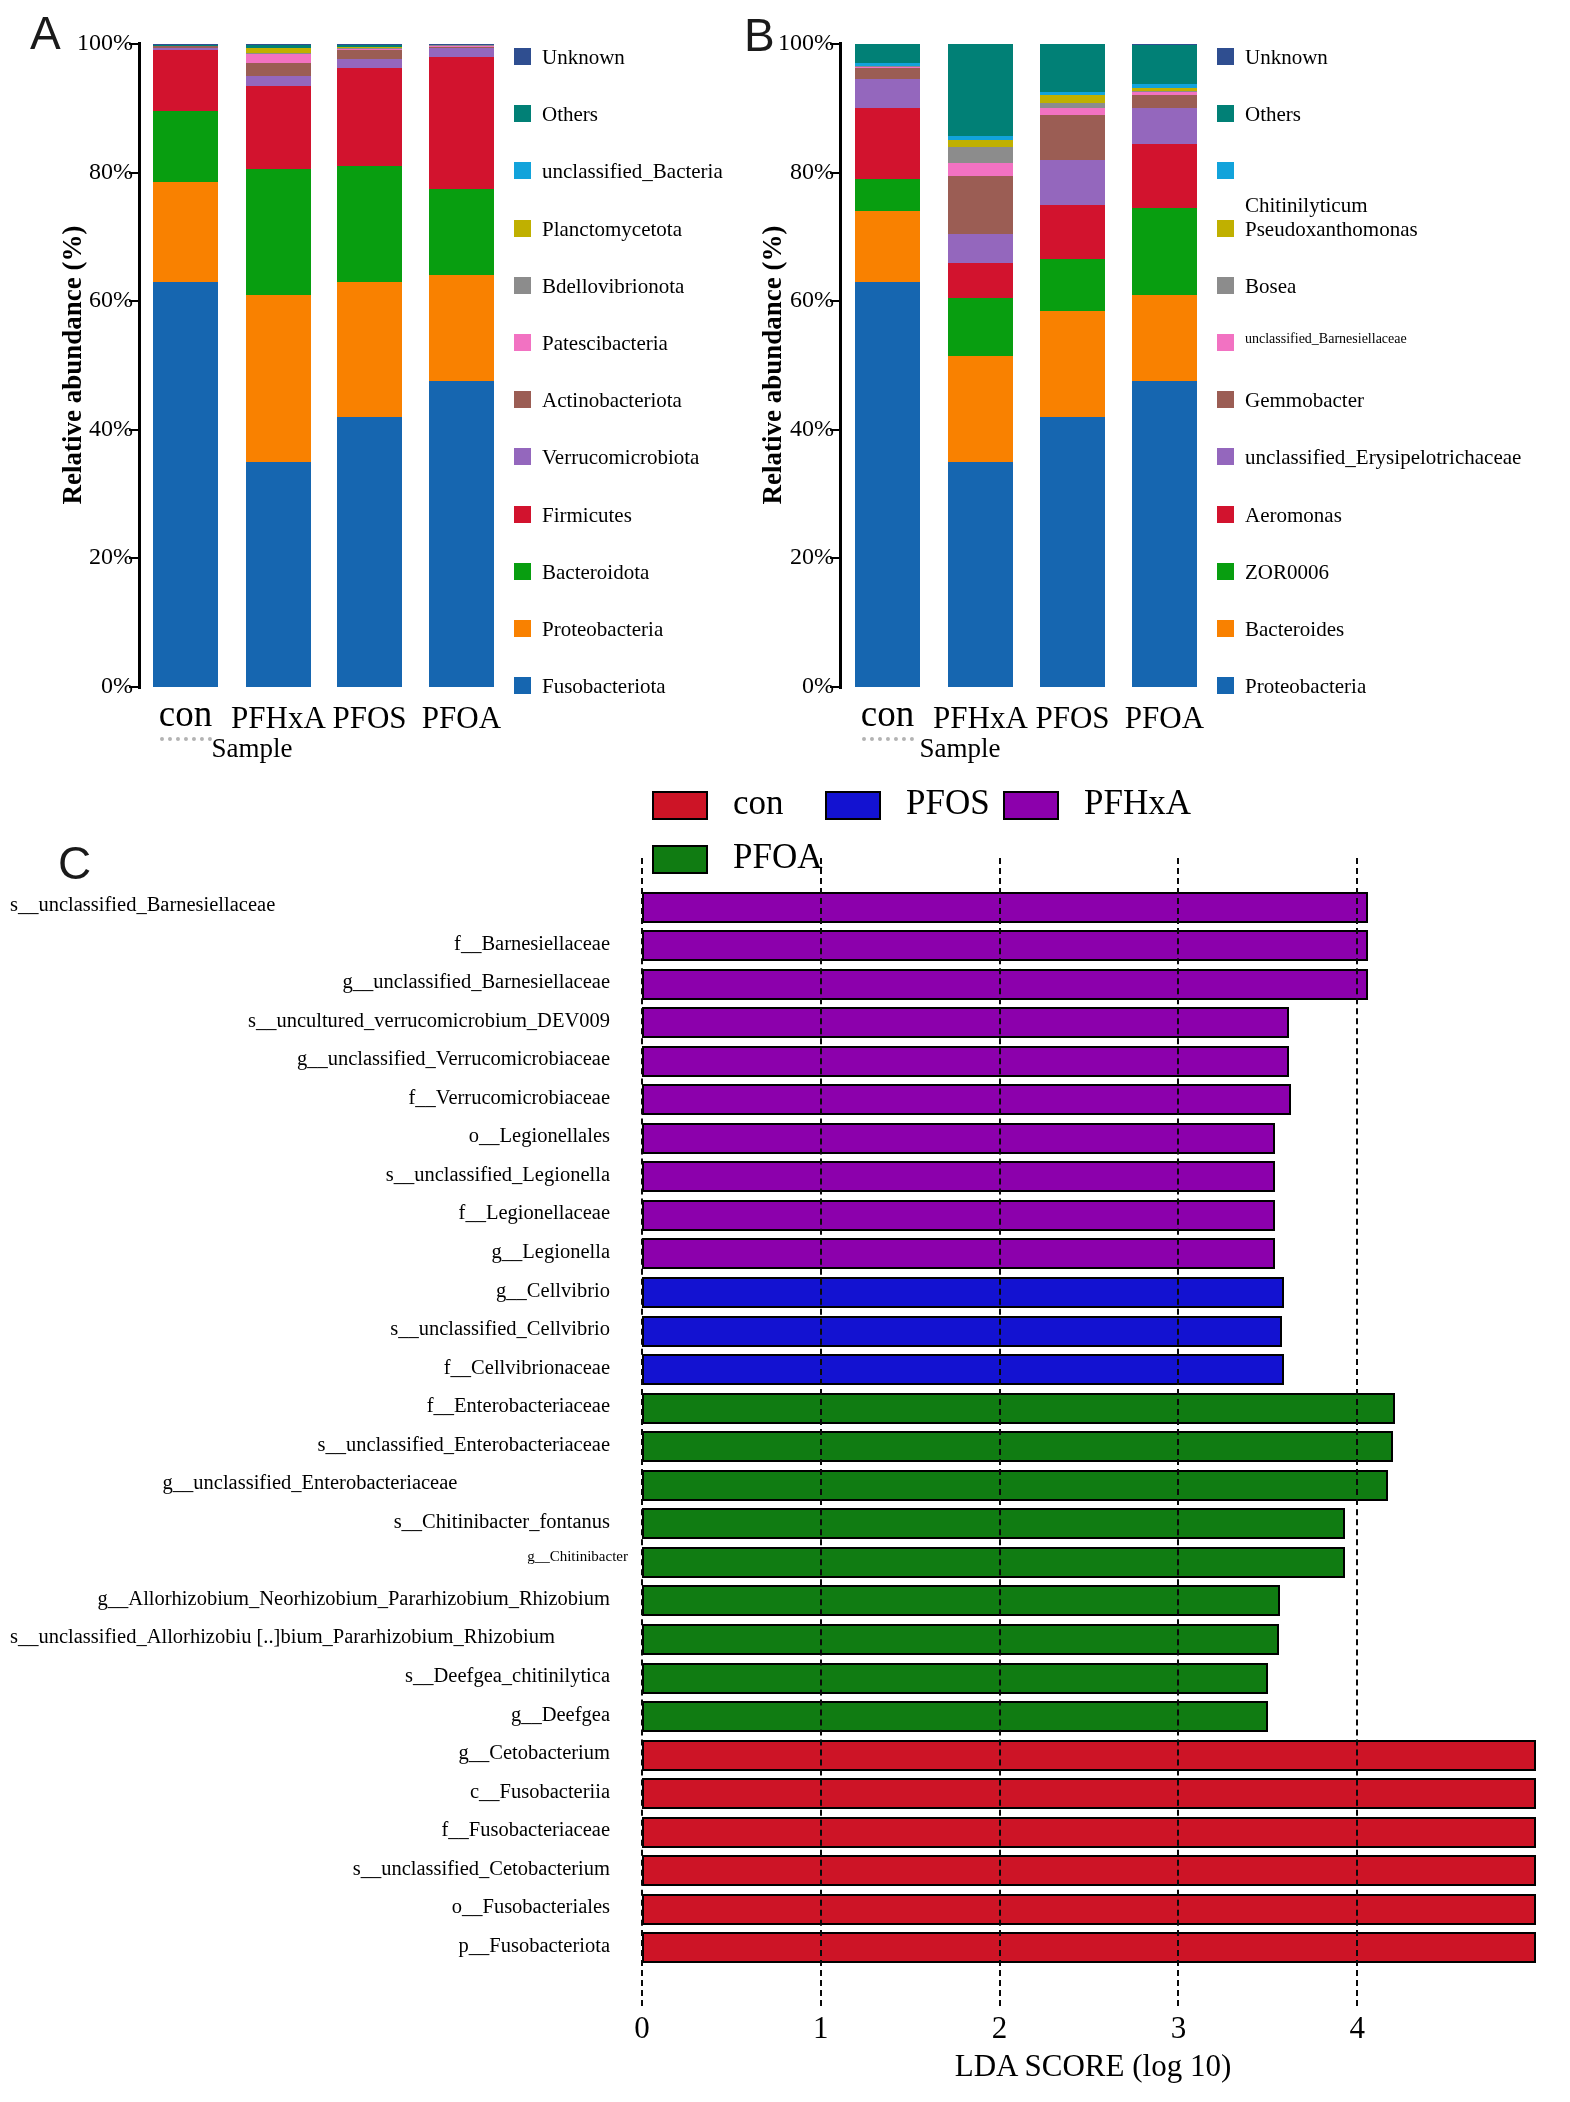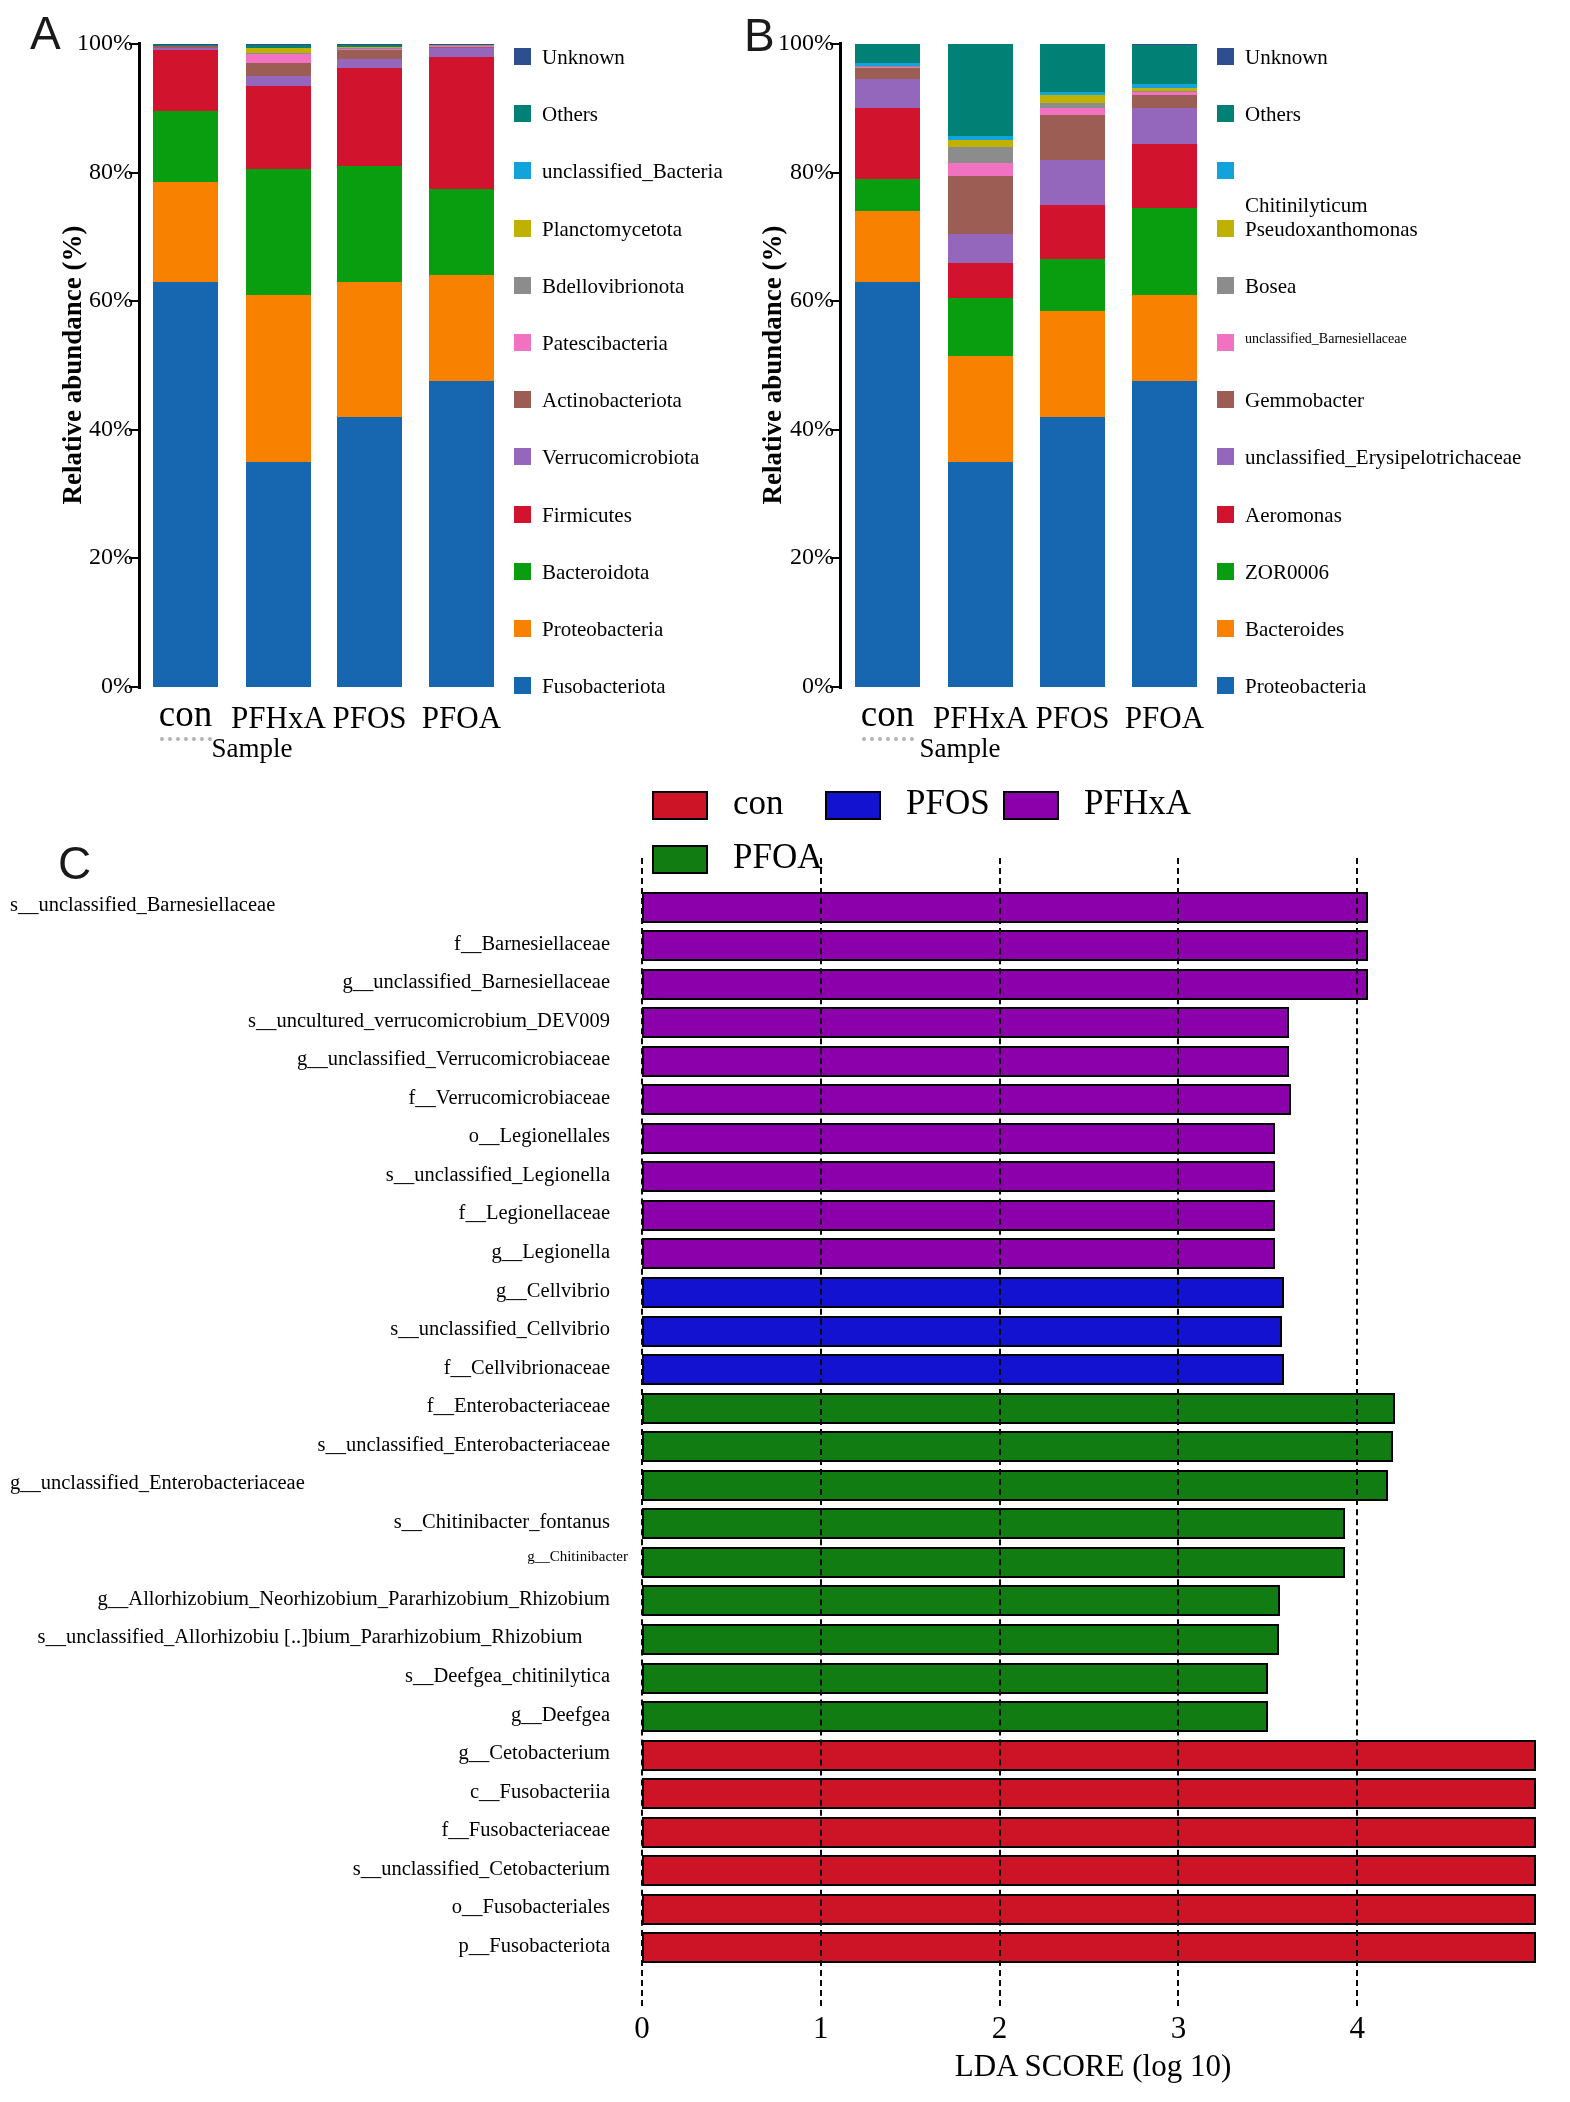--- a/index.html
+++ b/index.html
@@ -255,29 +255,29 @@
     <div class="abs" style="left: 10px; top: 1278.5px; width: 600px; text-align: right; font-size: 20.5px; white-space: nowrap; z-index: 1;">g__Cellvibrio</div>
     <div class="abs" style="left: 642px; top: 1277px; width: 641.9px; height: 31px; background: rgb(19, 18, 209); border: 2px solid rgb(0, 0, 0); box-sizing: border-box; z-index: 2;"></div>
     <div class="abs" style="left: 10px; top: 1317.05px; width: 600px; text-align: right; font-size: 20.5px; white-space: nowrap; z-index: 1;">s__unclassified_Cellvibrio</div>
     <div class="abs" style="left: 642px; top: 1315.55px; width: 640.1px; height: 31px; background: rgb(19, 18, 209); border: 2px solid rgb(0, 0, 0); box-sizing: border-box; z-index: 2;"></div>
     <div class="abs" style="left: 10px; top: 1355.6px; width: 600px; text-align: right; font-size: 20.5px; white-space: nowrap; z-index: 1;">f__Cellvibrionaceae</div>
     <div class="abs" style="left: 642px; top: 1354.1px; width: 641.9px; height: 31px; background: rgb(19, 18, 209); border: 2px solid rgb(0, 0, 0); box-sizing: border-box; z-index: 2;"></div>
     <div class="abs" style="left: 10px; top: 1394.15px; width: 600px; text-align: right; font-size: 20.5px; white-space: nowrap; z-index: 1;">f__Enterobacteriaceae</div>
     <div class="abs" style="left: 642px; top: 1392.65px; width: 752.7px; height: 31px; background: rgb(16, 124, 18); border: 2px solid rgb(0, 0, 0); box-sizing: border-box; z-index: 2;"></div>
     <div class="abs" style="left: 10px; top: 1432.7px; width: 600px; text-align: right; font-size: 20.5px; white-space: nowrap; z-index: 1;">s__unclassified_Enterobacteriaceae</div>
     <div class="abs" style="left: 642px; top: 1431.2px; width: 751px; height: 31px; background: rgb(16, 124, 18); border: 2px solid rgb(0, 0, 0); box-sizing: border-box; z-index: 2;"></div>
-    <div class="abs" style="left: 10px; top: 1471.25px; width: 600px; text-align: left; font-size: 20.5px; white-space: nowrap; z-index: 1;">g__unclassified_Enterobacteriaceae</div>
+    <div class="abs" style="left: 10px; top: 1471.25px; width: 600px; text-align: center; font-size: 20.5px; white-space: nowrap; z-index: 1;">g__unclassified_Enterobacteriaceae</div>
     <div class="abs" style="left: 642px; top: 1469.75px; width: 745.6px; height: 31px; background: rgb(16, 124, 18); border: 2px solid rgb(0, 0, 0); box-sizing: border-box; z-index: 2;"></div>
     <div class="abs" style="left: 10px; top: 1509.8px; width: 600px; text-align: right; font-size: 20.5px; white-space: nowrap; z-index: 1;">s__Chitinibacter_fontanus</div>
     <div class="abs" style="left: 642px; top: 1508.3px; width: 702.7px; height: 31px; background: rgb(16, 124, 18); border: 2px solid rgb(0, 0, 0); box-sizing: border-box; z-index: 2;"></div>
     <div class="abs" style="left: 28px; top: 1548.35px; width: 600px; text-align: right; font-size: 15px; white-space: nowrap; z-index: 1;">g__Chitinibacter</div>
     <div class="abs" style="left: 642px; top: 1546.85px; width: 702.7px; height: 31px; background: rgb(16, 124, 18); border: 2px solid rgb(0, 0, 0); box-sizing: border-box; z-index: 2;"></div>
     <div class="abs" style="left: 10px; top: 1586.9px; width: 600px; text-align: right; font-size: 20.5px; white-space: nowrap; z-index: 1;">g__Allorhizobium_Neorhizobium_Pararhizobium_Rhizobium</div>
     <div class="abs" style="left: 642px; top: 1585.4px; width: 638.3px; height: 31px; background: rgb(16, 124, 18); border: 2px solid rgb(0, 0, 0); box-sizing: border-box; z-index: 2;"></div>
-    <div class="abs" style="left: 10px; top: 1625.45px; width: 600px; text-align: center; font-size: 20.5px; white-space: nowrap; z-index: 1;">s__unclassified_Allorhizobiu [..]bium_Pararhizobium_Rhizobium</div>
+    <div class="abs" style="left: 10px; top: 1625.45px; width: 600px; text-align: left; font-size: 20.5px; white-space: nowrap; z-index: 1;">s__unclassified_Allorhizobiu [..]bium_Pararhizobium_Rhizobium</div>
     <div class="abs" style="left: 642px; top: 1623.95px; width: 636.5px; height: 31px; background: rgb(16, 124, 18); border: 2px solid rgb(0, 0, 0); box-sizing: border-box; z-index: 2;"></div>
     <div class="abs" style="left: 10px; top: 1664px; width: 600px; text-align: right; font-size: 20.5px; white-space: nowrap; z-index: 1;">s__Deefgea_chitinilytica</div>
     <div class="abs" style="left: 642px; top: 1662.5px; width: 625.8px; height: 31px; background: rgb(16, 124, 18); border: 2px solid rgb(0, 0, 0); box-sizing: border-box; z-index: 2;"></div>
     <div class="abs" style="left: 10px; top: 1702.55px; width: 600px; text-align: right; font-size: 20.5px; white-space: nowrap; z-index: 1;">g__Deefgea</div>
     <div class="abs" style="left: 642px; top: 1701.05px; width: 625.8px; height: 31px; background: rgb(16, 124, 18); border: 2px solid rgb(0, 0, 0); box-sizing: border-box; z-index: 2;"></div>
     <div class="abs" style="left: 10px; top: 1741.1px; width: 600px; text-align: right; font-size: 20.5px; white-space: nowrap; z-index: 1;">g__Cetobacterium</div>
     <div class="abs" style="left: 642px; top: 1739.6px; width: 894px; height: 31px; background: rgb(205, 20, 38); border: 2px solid rgb(0, 0, 0); box-sizing: border-box; z-index: 2;"></div>
     <div class="abs" style="left: 10px; top: 1779.65px; width: 600px; text-align: right; font-size: 20.5px; white-space: nowrap; z-index: 1;">c__Fusobacteriia</div>
     <div class="abs" style="left: 642px; top: 1778.15px; width: 894px; height: 31px; background: rgb(205, 20, 38); border: 2px solid rgb(0, 0, 0); box-sizing: border-box; z-index: 2;"></div>
     <div class="abs" style="left: 10px; top: 1818.2px; width: 600px; text-align: right; font-size: 20.5px; white-space: nowrap; z-index: 1;">f__Fusobacteriaceae</div>

